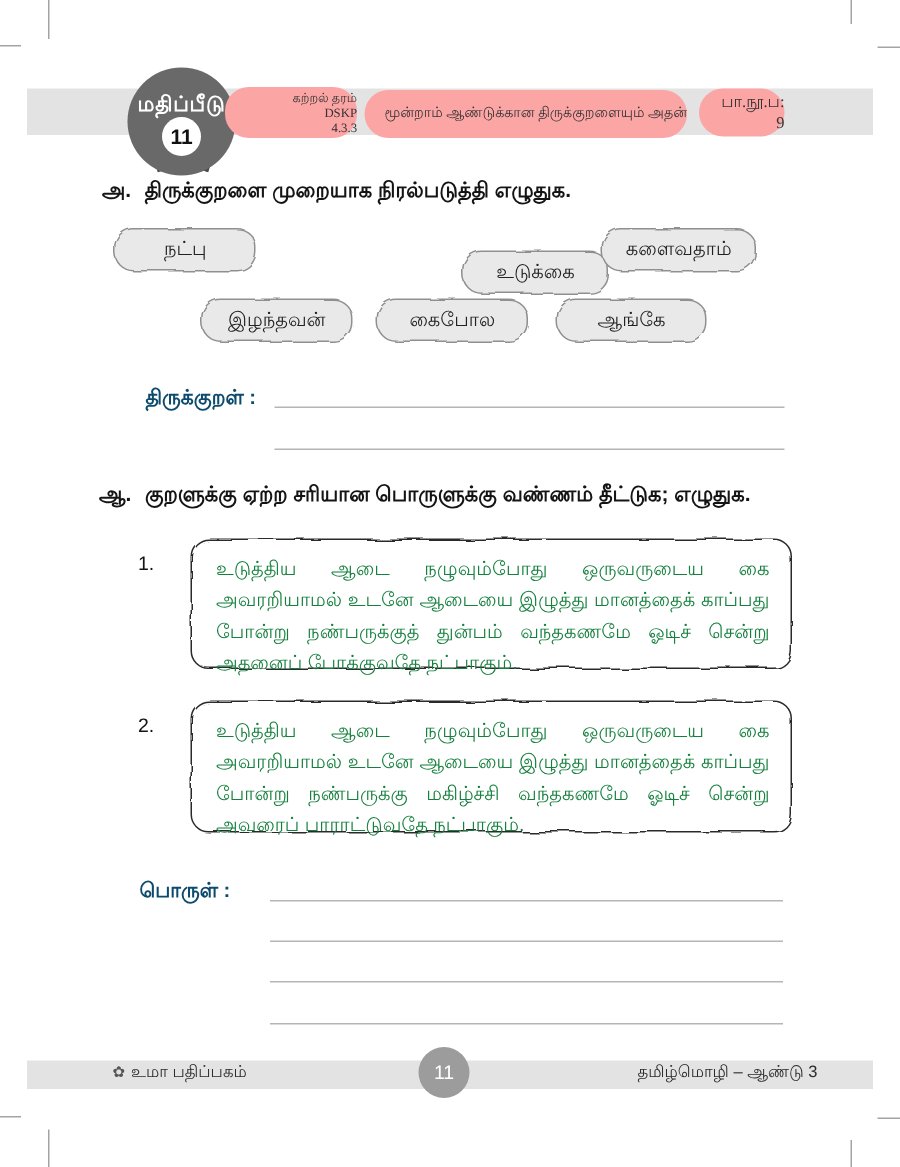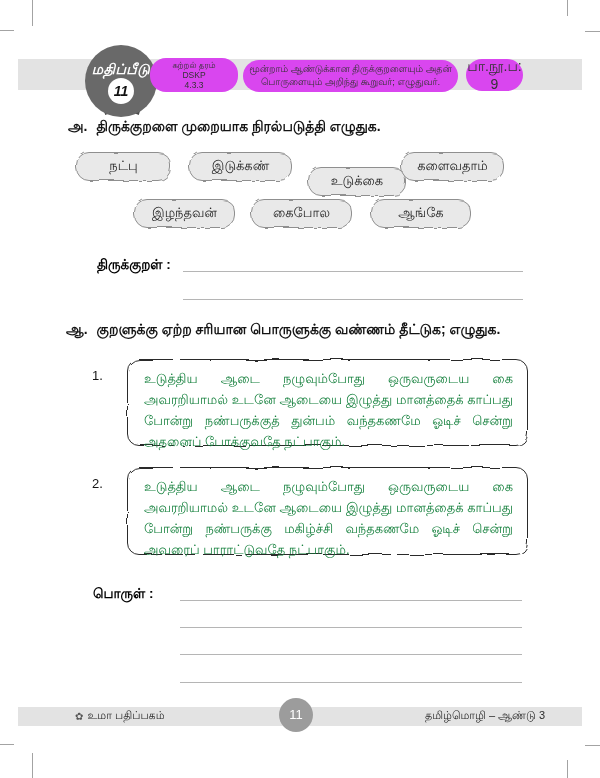--- a/index.html
+++ b/index.html
@@ -7,43 +7,43 @@
   #page{position:relative;width:600px;height:778px;background:#fff;overflow:hidden;}
 
   
   .crop{position:absolute;background:var(--cropmark,#a3a3a3);}
 
   
   .band{position:absolute;left:18px;top:59px;width:564px;height:31px;background:var(--band,#e3e3e3);}
   .badge-ribbon{position:absolute;left:94px;top:78px;width:56px;height:37px;background:var(--ribbon,#4b4b4b);
     clip-path:polygon(0 0,100% 0,80% 100%,50% 82%,20% 100%);z-index:1;}
   .badge-circle{position:absolute;left:85px;top:45px;width:72px;height:72px;border-radius:50%;
-    background:var(--badge,#696969);z-index:2;text-align:center;font-style:italic;}
+    background:var(--badge,#696969);z-index:2;text-align:center;}
   .badge-title{display:block;margin-top:16px;color:#fff;font-weight:bold;font-size:14px;letter-spacing:.5px;}
   .badge-num{position:absolute;left:50%;transform:translateX(-50%);top:33px;width:26px;height:26px;border-radius:50%;
     background:#fff;color:#111;font-weight:bold;font-size:14px;line-height:26px;text-align:center;}
-  .pill{position:absolute;background:#d946ef;border-radius:16px;display:flex;flex-direction:column;
-    align-items:center;justify-content:center;text-align:center;z-index:2;color:#333;}
+  .pill{position:absolute;background:#fca5a5;border-radius:16px;display:flex;flex-direction:column;
+    align-items:flex-end;justify-content:center;text-align:center;z-index:2;color:#333;font-family:Liberation Serif, serif;}
   .pill1{left:150px;top:58px;width:88px;height:34px;font-size:8.5px;line-height:1.2;}
   .pill2{left:243px;top:60px;width:215px;height:32px;font-size:9.5px;line-height:1.35;}
-  .pill3{left:466px;top:59px;width:57px;height:32px;font-size:14px;line-height:1.3;}
+  .pill3{left:466px;top:59px;width:57px;height:32px;font-size:11px;line-height:1.3;}
 
   
   .heading{position:absolute;display:flex;gap:9px;font-weight:bold;font-size:14px;color:#141414;}
   .h-a{left:68px;top:118px;}
   .h-aa{left:66px;top:321px;}
 
   
   .chip{position:absolute;height:31px;display:flex;align-items:center;justify-content:center;}
   .chip-bg{position:absolute;inset:1px;border-radius:13px;background:var(--chipfill,#e9e9e9);
     border:1px solid var(--chipborder,#8f8f8f);filter:url(#wavy);}
   .chip-label{position:relative;z-index:1;font-size:13px;color:#222;}
 
   
-  .field-label{position:absolute;font-weight:bold;font-size:13.5px;color:#000000;}
+  .field-label{position:absolute;font-weight:bold;font-size:13.5px;color:#0c4a6e;}
   .ans-line{position:absolute;height:1px;background:var(--linecolor,#b5b5b5);}
 
   
   .item-num{position:absolute;font-size:13px;color:#141414;}
   .qbox{position:absolute;}
   .qbox-bg{position:absolute;inset:2px;border-radius:12px;background:#fff;
     border:1.5px solid #2c2c2c;filter:url(#wavy2);}
   .qbox-text{position:relative;z-index:1;padding:11px 17px 0 19px;font-size:13px;line-height:21px;
     text-align:justify;color:#15803d;}
 
@@ -88,39 +88,34 @@
     <span class="badge-title">மதிப்பீடு</span>
     <span class="badge-num">11</span>
   </div>
   <div class="pill pill1">
     <span>கற்றல் தரம்</span>
     <span>DSKP</span>
     <span>4.3.3</span>
   </div>
   <div class="pill pill2">
     <span>மூன்றாம் ஆண்டுக்கான திருக்குறளையும் அதன்</span>
-    <span>பொருளையும் அறிந்து கூறுவர்; எழுதுவர்.</span>
   </div>
   <div class="pill pill3">
     <span>பா.நூ.ப:</span>
     <span>9</span>
   </div>
 
   <div class="heading h-a">
     <span>அ.</span>
     <span>திருக்குறளை முறையாக நிரல்படுத்தி எழுதுக.</span>
   </div>
 
   <div class="chip" style="left:75px;top:151px;width:97px;text-align:center;">
     <span class="chip-bg"></span>
     <span class="chip-label">நட்பு</span>
-  </div>
-  <div class="chip" style="left:188px;top:151px;width:105px;">
-    <span class="chip-bg"></span>
-    <span class="chip-label">இடுக்கண்</span>
   </div>
   <div class="chip" style="left:307px;top:166px;width:100px;">
     <span class="chip-bg"></span>
     <span class="chip-label">உடுக்கை</span>
   </div>
   <div class="chip" style="left:400px;top:151px;width:105px;">
     <span class="chip-bg"></span>
     <span class="chip-label">களைவதாம்</span>
   </div>
 

